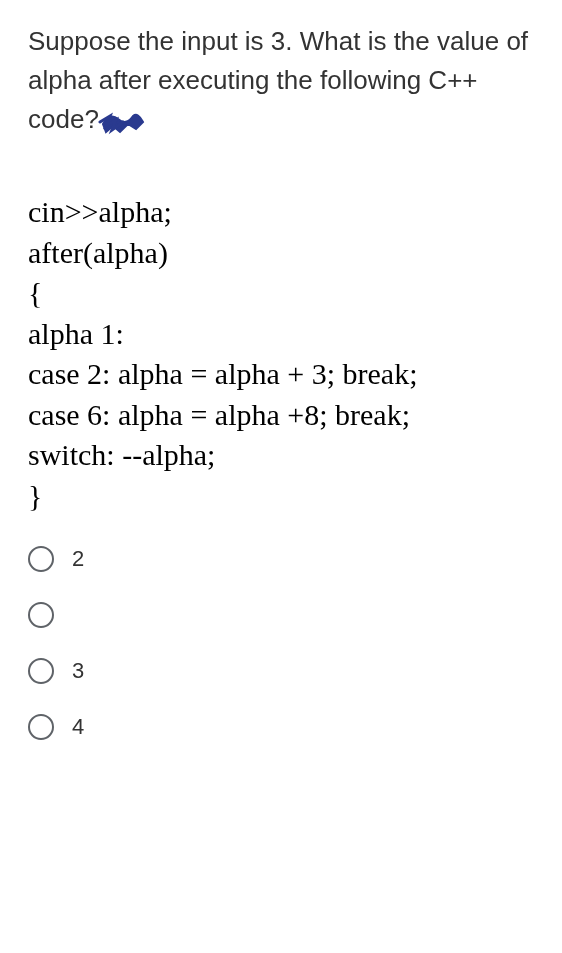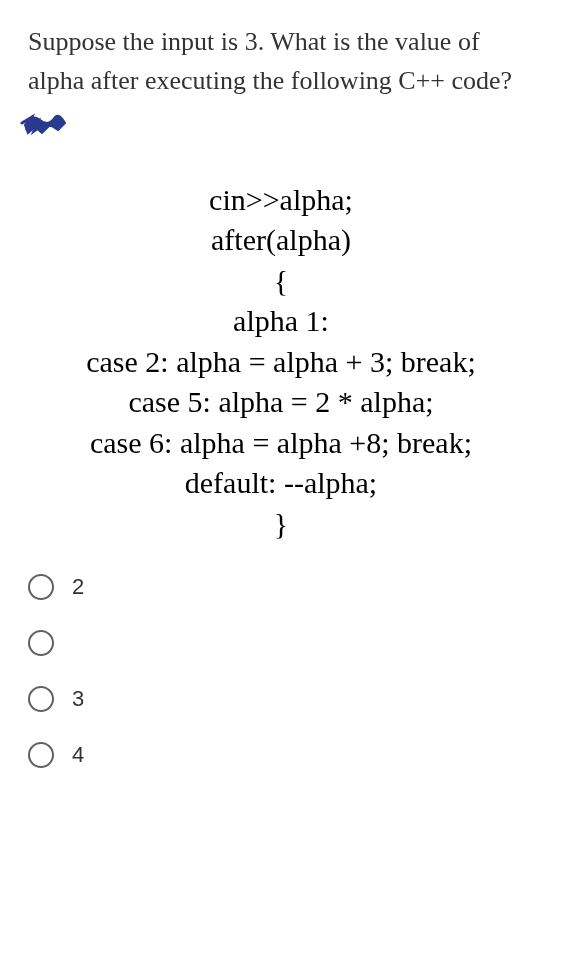--- a/index.html
+++ b/index.html
@@ -12,38 +12,37 @@
       height: 953px;
       background: #ffffff;
       padding: 22px 28px;
       font-family: Arial, Helvetica, sans-serif;
       color: #1f1f1f;
     }
     .question-text {
       font-size: 26px;
       line-height: 1.5;
       color: #333;
-      margin-bottom: 40px;
-      font-family: Liberation Serif, serif;
+      margin-bottom: 53px;
+      font-family: Liberation Sans, sans-serif;
     }
     .scribble {
       display: inline-block;
       width: 50px;
       height: 35px;
       position: relative;
       vertical-align: middle;
       margin-left: -8px;
     }
     .code-block {
       font-family: 'Times New Roman', Times, serif;
       font-size: 30px;
       line-height: 1.35;
       color: #000;
       margin-bottom: 30px;
-      text-align: center;
     }
     .code-line {
       display: block;
     }
     .options {
       margin-top: 10px;
     }
     .option {
       display: flex;
       align-items: center;
@@ -76,23 +75,22 @@
     </svg>
   </span>
 </div>
 
 <div class="code-block">
   <span class="code-line">cin&gt;&gt;alpha;</span>
   <span class="code-line">after(alpha)</span>
   <span class="code-line">{</span>
   <span class="code-line">alpha 1:</span>
   <span class="code-line">case 2: alpha = alpha + 3; break;</span>
-  <span class="code-line">case 5: alpha = 2 * alpha;</span>
   <span class="code-line">case 6: alpha = alpha +8; break;</span>
-  <span class="code-line">default: --alpha;</span>
+  <span class="code-line">switch: --alpha;</span>
   <span class="code-line">}</span>
 </div>
 
 <div class="options">
   <div class="option">
     <span class="radio-circle"></span>
     <span class="option-label">2</span>
   </div>
   <div class="option">
     <span class="radio-circle"></span>

